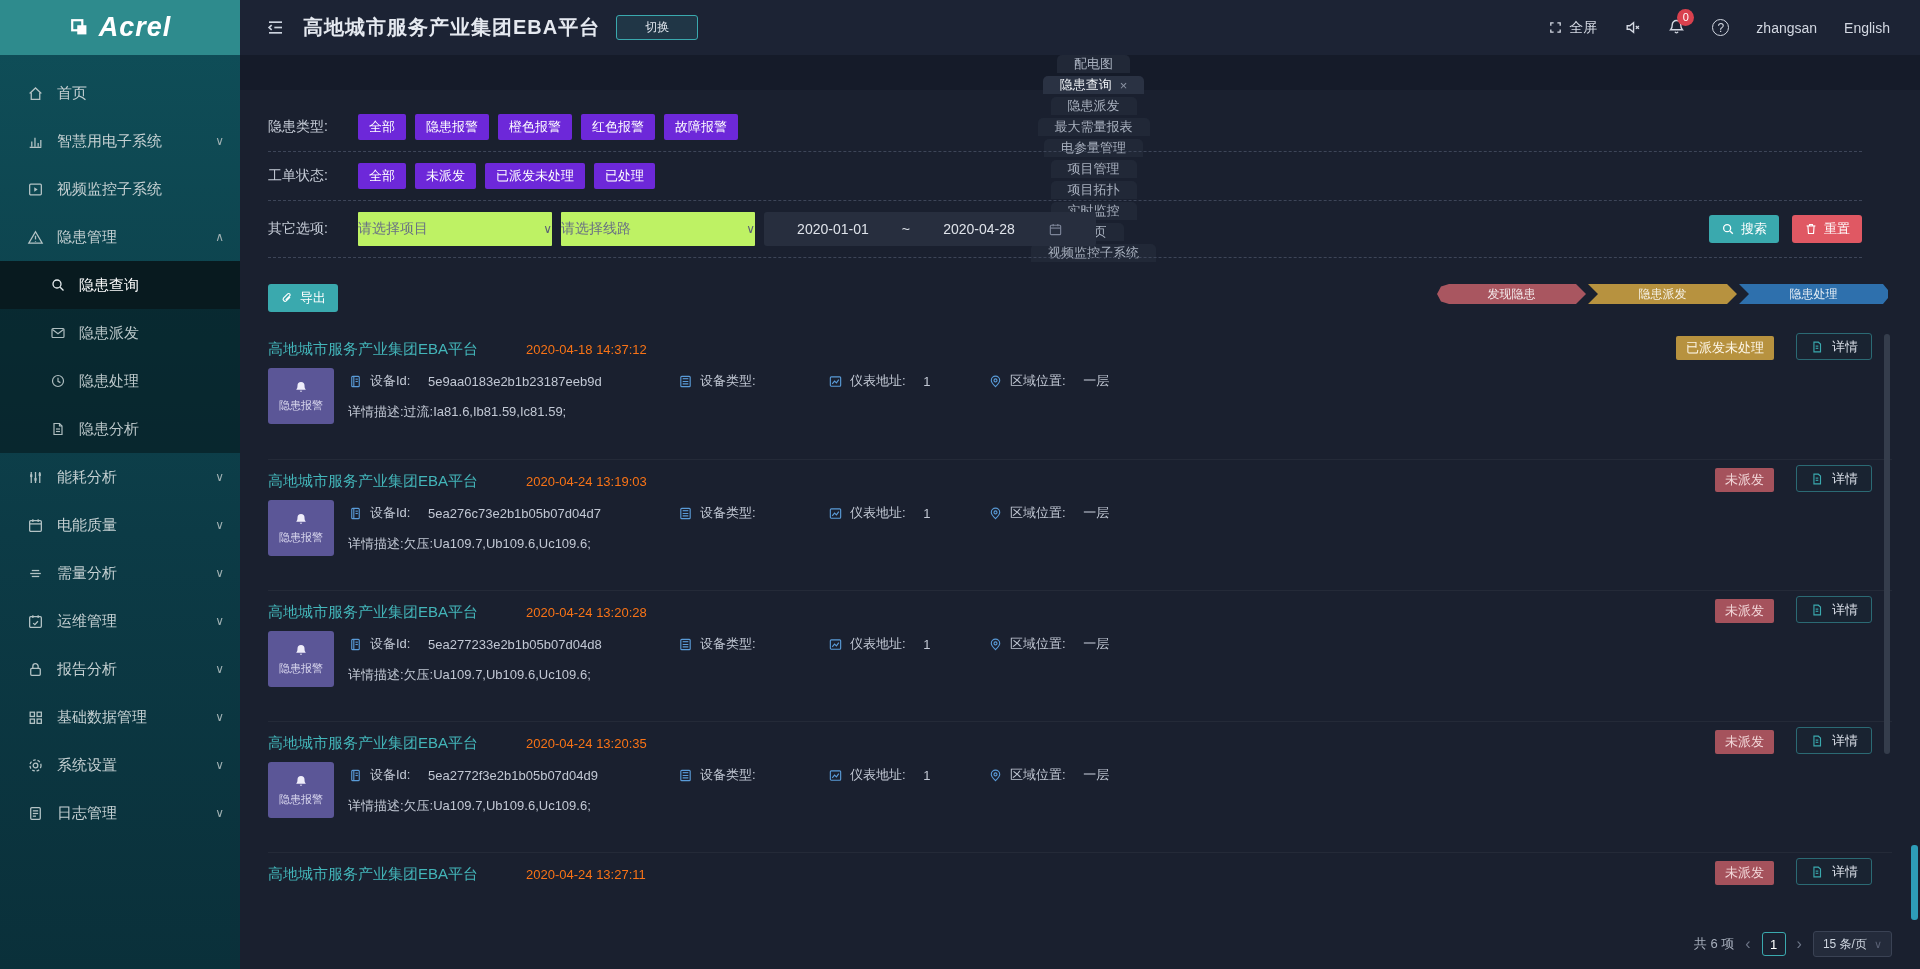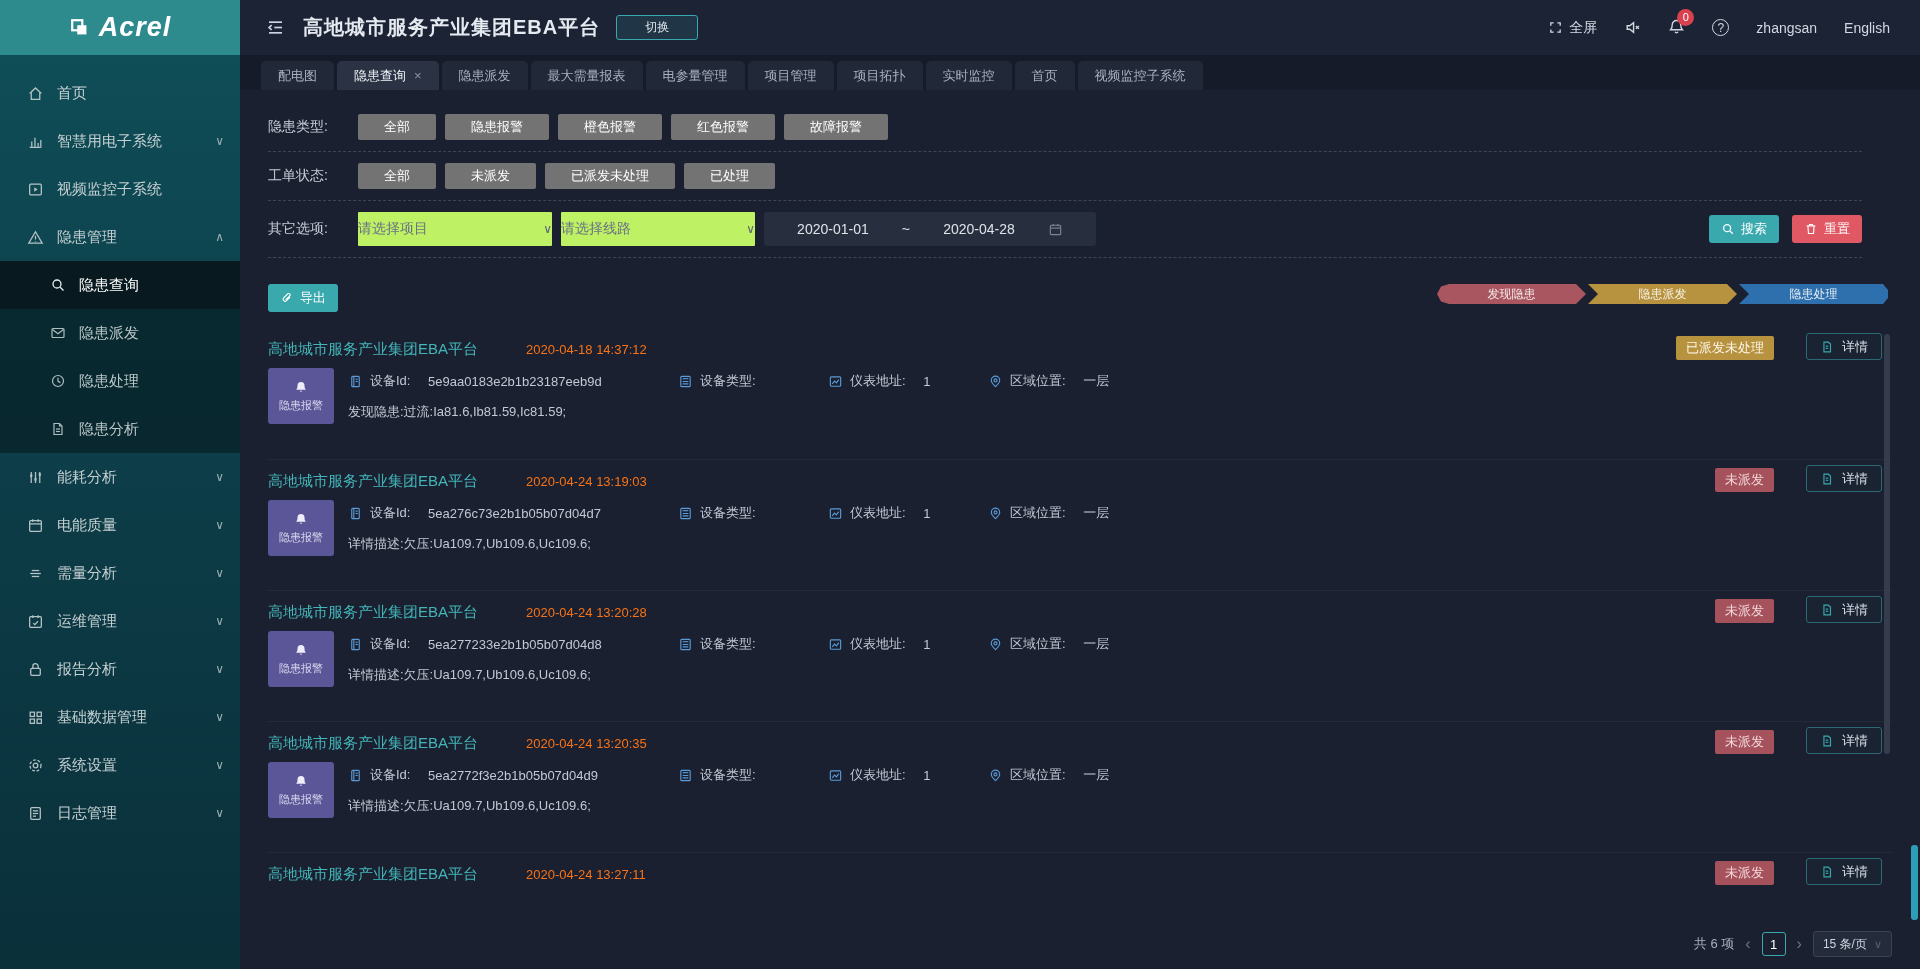--- a/index.html
+++ b/index.html
@@ -27,32 +27,32 @@
   .header { height:55px; background:#1c2334; display:flex; align-items:center; padding:0 30px 0 26px; color:#e5e9f0; }
   .collapse { color:#ccd3de; margin-right:18px; cursor:pointer; }
   .h-title { font-size:20px; font-weight:bold; letter-spacing:1px; }
   .switch-btn { margin-left:16px; font-size:12px; color:#dfe5ec; border:1px solid #3aa9ae; background:rgba(58,169,174,0.15); padding:3px 28px; border-radius:3px; cursor:pointer; }
   .h-right { margin-left:auto; display:flex; align-items:center; gap:27px; font-size:14px; color:#d3d8e2; }
   .h-item { display:flex; align-items:center; gap:6px; cursor:pointer; }
   .bell-wrap { position:relative; cursor:pointer; }
   .n-badge { position:absolute; top:-9px; left:9px; background:#d9414e; color:#fff; font-size:11px; min-width:17px; height:17px; border-radius:9px; line-height:17px; text-align:center; padding:0 3px; }
   .q-icon { width:17px; height:17px; border:1px solid #d3d8e2; border-radius:50%; font-size:12px; display:flex; align-items:center; justify-content:center; cursor:pointer; }
 
-  .tabbar { height:35px; background:#151b29; display:flex; align-items:flex-end; padding-left:21px; gap:3px; }
+  .tabbar { height:35px; background:#151b29; display:flex; align-items:center; padding-left:27px; gap:3px;flex-direction:column; }
   .tab { height:29px; padding:0 17px; background:#212837; color:#a9b1bf; font-size:13px; border-radius:5px 5px 0 0; display:flex; align-items:center; gap:8px; cursor:pointer; white-space:nowrap; }
   .tab.active { background:#2a3243; color:#eef1f5; }
   .tab .x { font-size:13px; color:#8d95a5; cursor:pointer; }
 
   .content { flex:1; position:relative; padding:0 28px; overflow:hidden; }
 
   
   .filter-row { display:flex; align-items:center; }
   .fr1 { margin-top:24px; }
   .f-label { width:90px; font-size:14px; color:#c6ccd7; flex:0 0 90px; }
-  .fbtn { background:#737373; color:#fff; font-size:13px; height:26px; line-height:26px; padding:0 26px; border-radius:2px; margin-right:9px; cursor:pointer; white-space:nowrap; }
+  .fbtn { background:#6d28d9; color:#fff; font-size:13px; height:26px; line-height:26px; padding:0 11px; border-radius:2px; margin-right:9px; cursor:pointer; white-space:nowrap; }
   .dashed { border-bottom:1px dashed #3d4558; margin:11px 30px 11px 0; }
   .select { width:194px; height:34px; background:#bef264; border-radius:1px; display:flex; align-items:center; padding:0 0; color:#697184; font-size:14px; margin-right:9px; cursor:pointer; }
   .select .dd { margin-left:auto; color:#5a6175; font-size:12px; }
   .datebox { width:332px; height:34px; background:#272e3e; border-radius:3px; display:flex; align-items:center; justify-content:space-evenly; color:#dfe3ea; font-size:14px; cursor:pointer; }
   .datebox .cal { color:#7d8599; }
   .row3-right { margin-left:auto; margin-right:30px; display:flex; gap:13px; }
   .abtn { height:28px; padding:14px 12px; border-radius:3px; color:#fff; font-size:13px; display:flex; align-items:center; gap:6px; cursor:pointer; border:none; }
   .btn-search { background:#3aa9ae; }
   .btn-reset { background:#e05863; }
 
@@ -77,21 +77,21 @@
   .alarm-badge .ic { color:#efedfa; }
   .body-main { margin-left:14px; flex:1; min-width:0; }
   .fields { display:flex; align-items:center; font-size:13px; color:#c2c8d4; margin-top:4px; }
   .field { display:flex; align-items:center; gap:7px; }
   .field .ic { color:#5a9bd8; }
   .f1 { width:330px; } .f2 { width:150px; } .f3 { width:160px; }
   .desc { font-size:13px; color:#c2c8d4; margin-top:13px; }
   .status-badge { position:absolute; top:8px; right:118px; height:24px; line-height:24px; padding:0 10px; font-size:13px; border-radius:2px; white-space:nowrap; }
   .status-gold { background:#b7923f; color:#fdf6e8; }
   .status-red { background:#a5525c; color:#f3d8da; }
-  .detail-btn { position:absolute; top:5px; right:10px; height:27px; padding:0 13px; border:1px solid #2b6a74; border-radius:3px; color:#d8dde6; font-size:13px; display:flex; align-items:center; gap:8px; background:rgba(25,45,55,0.25); cursor:pointer; }
+  .detail-btn { position:absolute; top:5px; right:20px; height:27px; padding:0 13px; border:1px solid #2b6a74; border-radius:3px; color:#d8dde6; font-size:13px; display:flex; align-items:center; gap:8px; background:rgba(25,45,55,0.25); cursor:pointer; }
   .detail-btn .ic { color:#3aa9ae; }
 
   
   .pager { position:absolute; right:28px; bottom:12px; display:flex; align-items:center; gap:11px; color:#a7aebc; font-size:13px; }
   .pg-arrow { color:#6c7486; font-size:16px; cursor:pointer; }
   .pg-box { width:24px; height:24px; border:1px solid #3aa9ae; border-radius:3px; color:#fff; font-size:13px; display:flex; align-items:center; justify-content:center; cursor:pointer; }
   .pg-size { height:26px; padding:0 9px; background:#242b3b; border:1px solid #3a4254; border-radius:3px; font-size:12px; color:#cfd6e0; display:flex; align-items:center; gap:7px; cursor:pointer; }
   .pg-size .dd { color:#5a6175; font-size:11px; }
 
   
@@ -494,21 +494,21 @@
                       <path d="M4.5 10.5 l2.5 -3 2 2 2.5 -3.5"></path>
                     </svg>
                   </span><span>仪表地址:</span>&nbsp;<span>1</span></span>
               <span class="field"><span class="ic">
                     <svg width="15" height="15" viewBox="0 0 16 16" fill="none" stroke="currentColor" stroke-width="1.2">
                       <path d="M8 13.5 C5 10.5 3.5 8.6 3.5 6.8 a4.5 4.5 0 0 1 9 0 C12.5 8.6 11 10.5 8 13.5 Z"></path>
                       <circle cx="8" cy="6.8" r="1.6"></circle>
                     </svg>
                   </span><span>区域位置:</span>&nbsp;<span>一层</span></span>
             </div>
-            <div class="desc">发现隐患:过流:Ia81.6,Ib81.59,Ic81.59;</div>
+            <div class="desc">详情描述:过流:Ia81.6,Ib81.59,Ic81.59;</div>
           </div>
         </div>
         <span class="status-badge status-gold">已派发未处理</span>
         <span class="detail-btn">
             <span class="ic">
               <svg width="14" height="14" viewBox="0 0 16 16" fill="none" stroke="currentColor" stroke-width="1.3">
                 <path d="M4.5 2.5 h5 L12 4.5 V13.5 H4.5 Z"></path>
                 <path d="M6.5 7 h3"></path>
                 <path d="M6.5 9.5 h3"></path>
               </svg>

